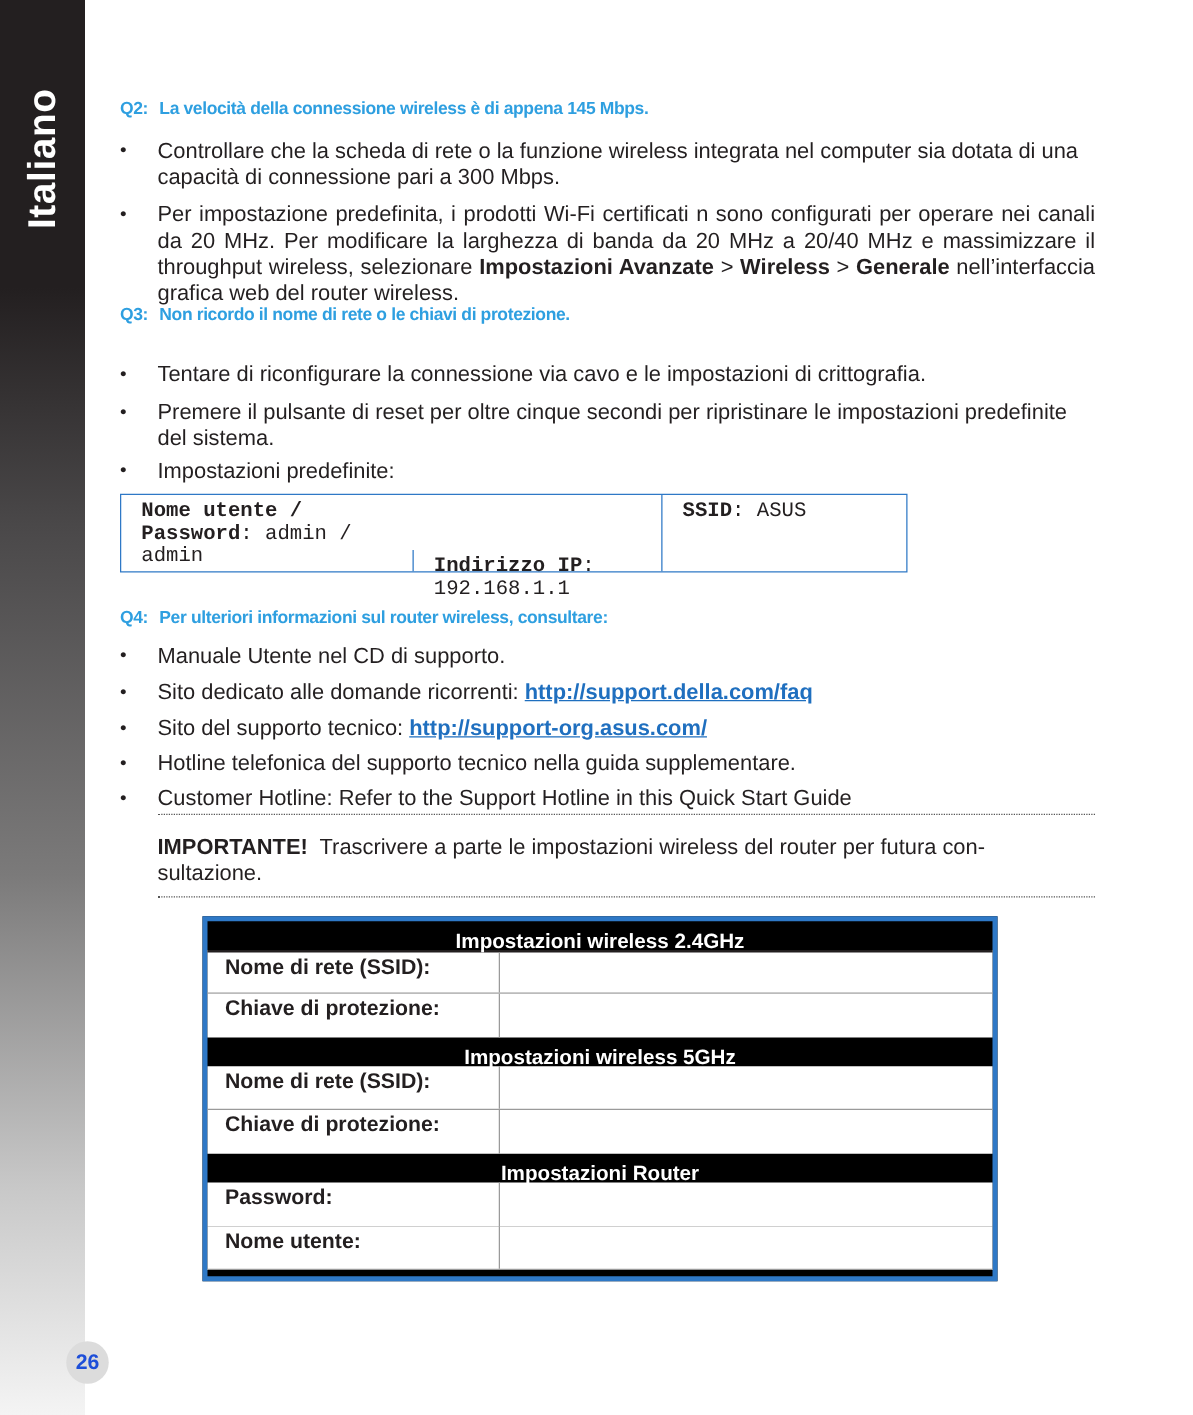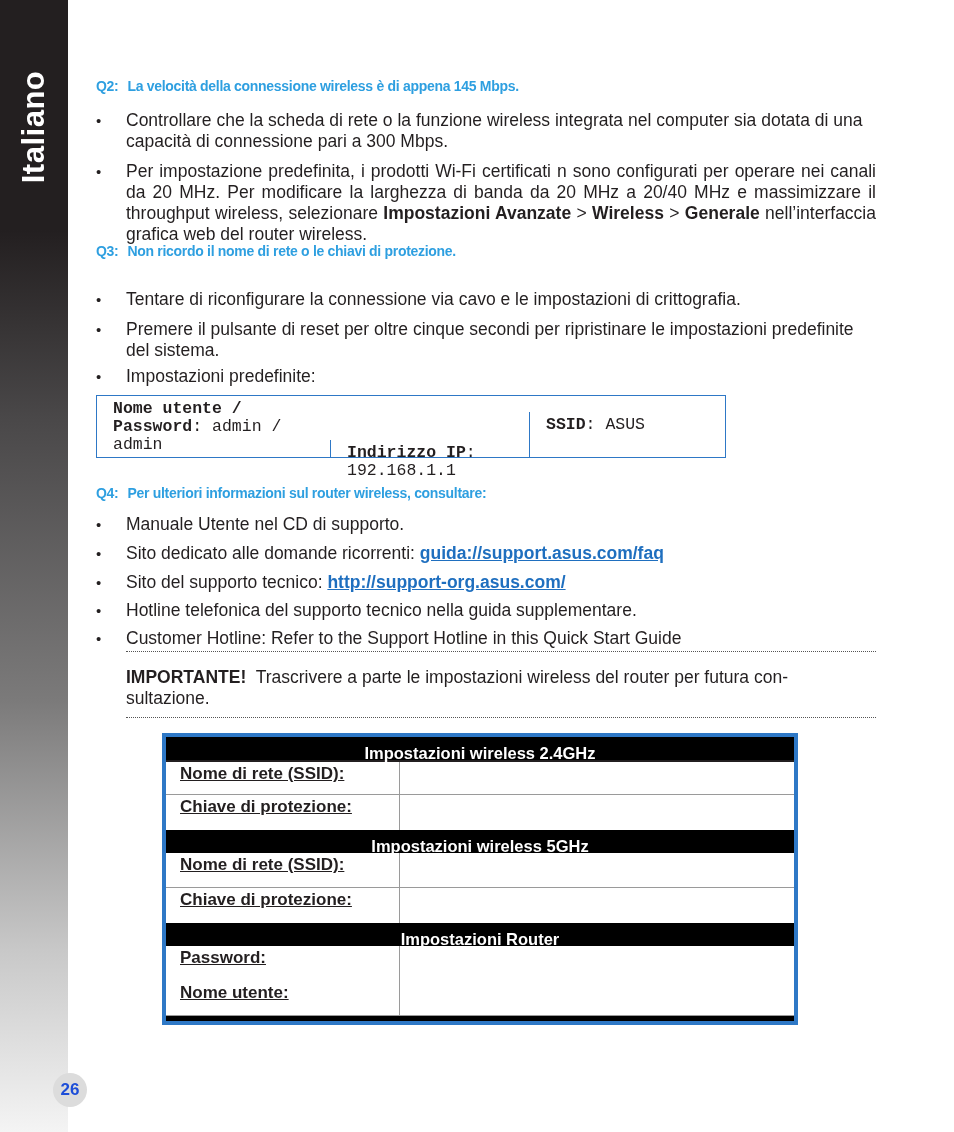--- a/index.html
+++ b/index.html
@@ -21,21 +21,21 @@
   a.link { color:#1f6fbf; font-weight:bold; text-decoration:underline; }
   .defaults { position:absolute; left:96px; top:395px; width:630px; height:63px; border:1.5px solid #2e78c6;
     display:flex; box-sizing:border-box; font-size:16.5px; line-height:18px; }
   .defaults .cell { padding:4px 16px; box-sizing:border-box;font-family:Liberation Mono, monospace; }
   .defaults .cell + .cell { border-left:1.5px solid #2e78c6; }
   .dotted { position:absolute; left:126px; width:750px; border-top:1.5px dotted #555; }
   .important { position:absolute; left:126px; top:667px; width:740px; font-size:17.5px; line-height:21px; }
   .grid { position:absolute; left:162px; top:733px; width:636px; height:292px; box-sizing:border-box;
     border:4px solid #2e78c6; background:#000000; }
   .grid .hdr { height:23px; color:#ffffff; font-weight:bold; font-size:16.5px; text-align:center; line-height:33px; }
-  .grid .row { display:flex; height:35px; background:#fff; border-bottom:1.5px solid #9a9a9a; box-sizing:border-box; margin:0 0 0 0;text-decoration:underline; }
+  .grid .row { display:flex; height:35px; background:#fff; border-bottom:1.5px solid #9a9a9a; box-sizing:border-box; margin:0 0 0 0; }
   .grid .row.first { border-top:2px solid #231f20; }
   .grid .row .lbl { width:234px; padding-left:14px; font-weight:bold; font-size:17px; line-height:24px; border-right:1.5px solid #9a9a9a; box-sizing:border-box; }
   .grid .row .val { flex:1; }
   .grid .row.last { border-bottom:none; }
 </style>
 </head>
 <body>
 
 <div class="sidebar">
   <div class="sidebar-title">
@@ -74,35 +74,35 @@
 
 <div class="defaults">
   <div class="cell" style="width:233px;">
     <b>Nome utente /</b><br>
     <b>Password</b><span>: admin / admin</span>
   </div>
   <div class="cell" style="width:199px;margin-top:44px;">
     <b>Indirizzo IP</b>:<br>
     <span>192.168.1.1</span>
   </div>
-  <div class="cell" style="flex:1;margin-top:16px;">
+  <div class="cell" style="flex:1;">
     <b>SSID</b><span>: ASUS</span>
   </div>
 </div>
 
 <div class="q" style="top:485px;">
   <span class="qn">Q4:</span><span>Per ulteriori informazioni sul router wireless, consultare:</span>
 </div>
 <div class="bullet" style="top:514px;">
   <span class="dot">•</span>
   <span class="txt">Manuale Utente nel CD di supporto.</span>
 </div>
 <div class="bullet" style="top:543px;">
   <span class="dot">•</span>
-  <span class="txt"><span>Sito dedicato alle domande ricorrenti: </span><a class="link">guida://support.asus.com/faq</a></span>
+  <span class="txt"><span>Sito dedicato alle domande ricorrenti: </span><a class="link">http://support.della.com/faq</a></span>
 </div>
 <div class="bullet" style="top:572px;">
   <span class="dot">•</span>
   <span class="txt"><span>Sito del supporto tecnico: </span><a class="link">http://support-org.asus.com/</a></span>
 </div>
 <div class="bullet" style="top:600px;">
   <span class="dot">•</span>
   <span class="txt">Hotline telefonica del supporto tecnico nella guida supplementare.</span>
 </div>
 <div class="bullet" style="top:628px;">

